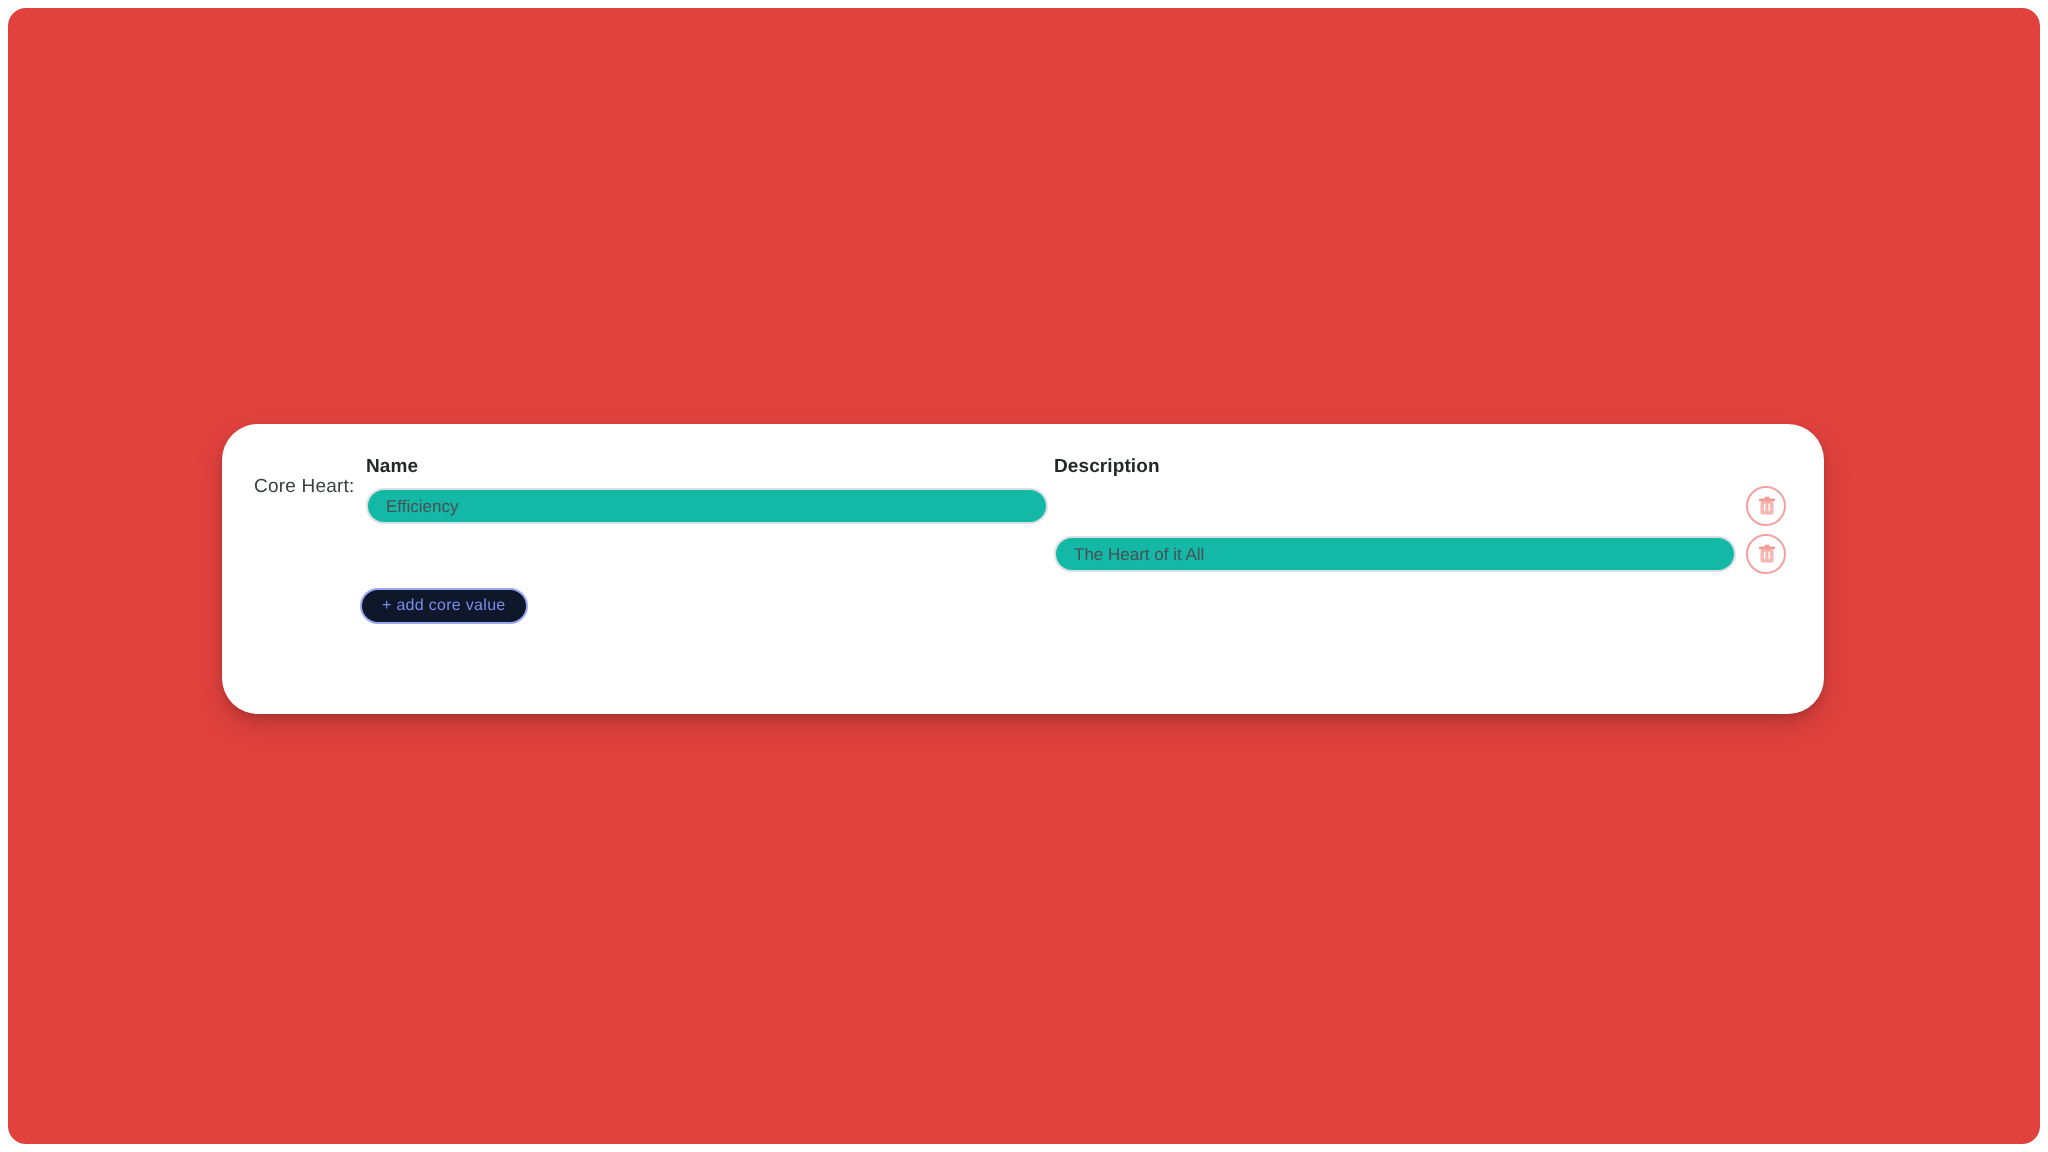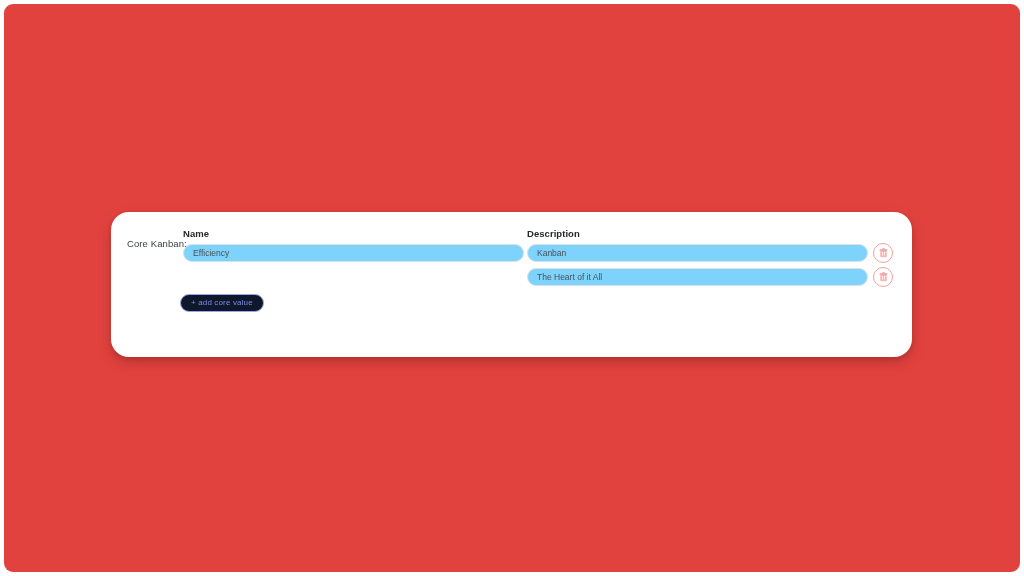--- a/index.html
+++ b/index.html
@@ -87,21 +87,21 @@
   }
 
   .field {
     position: absolute;
     top: 0;
     height: 18px;
     line-height: 18px;
     box-sizing: border-box;
     border: 1px solid #dcdfe3;
     border-radius: 10px;
-    background: #7dd3fc;
+    background: #14b8a6;
     font-family: "Liberation Sans", sans-serif;
     font-size: 8.5px;
     color: #4a4f55;
     padding: 0 9px;
     outline: none;
     white-space: nowrap;
     overflow: hidden;
     text-overflow: ellipsis;
   }
   .field.name { left: 0px; width: 341px; }
@@ -153,32 +153,31 @@
 </style>
 </head>
 <body>
 
 <div id="screen">
 
   <div id="backdrop"></div>
 
   <div id="card">
 
-    <div id="section-label">Core Kanban:</div>
+    <div id="section-label">Core Heart:</div>
 
     <div id="grid">
 
       <div class="header-row">
         <div class="col-head name">Name</div>
         <div class="col-head desc">Description</div>
       </div>
 
       <div class="value-row">
         <input class="field name" type="text" value="Efficiency" style="">
-        <input class="field desc" type="text" value="Kanban" style="">
         <button class="delete-btn">
           <span>
             <svg width="9" height="10" viewBox="0 0 10 11" fill="none" xmlns="http://www.w3.org/2000/svg">
               <rect x="1.4" y="2.6" width="7.2" height="7.6" rx="1.1" fill="#f6b5b3"></rect>
               <rect x="0.5" y="1.4" width="9" height="1.5" rx="0.7" fill="#f09a98"></rect>
               <rect x="3.6" y="0.3" width="2.8" height="1.3" rx="0.6" fill="#f09a98"></rect>
               <rect x="3.3" y="4.2" width="0.85" height="4.2" rx="0.4" fill="#ffffff"></rect>
               <rect x="5.85" y="4.2" width="0.85" height="4.2" rx="0.4" fill="#ffffff"></rect>
             </svg>
           </span>

